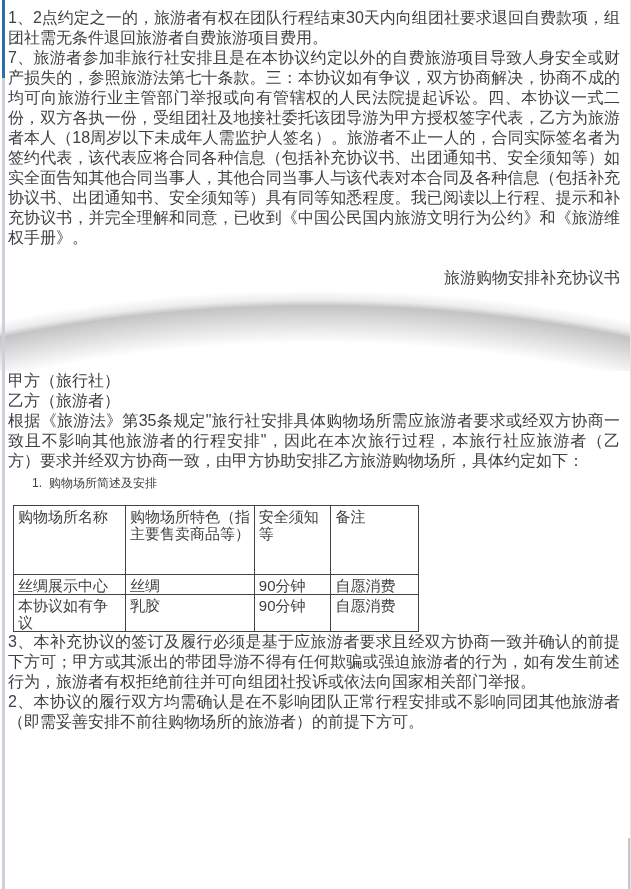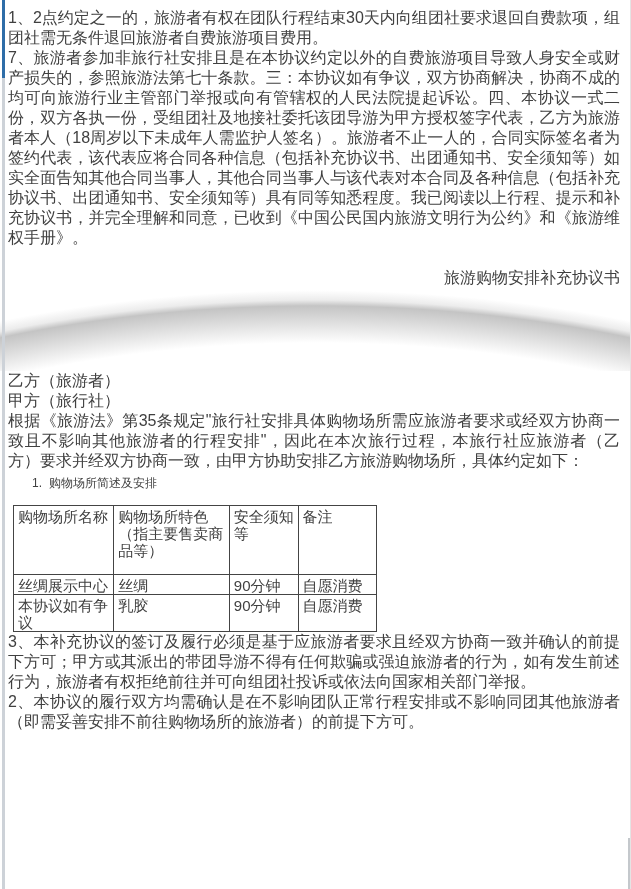--- a/index.html
+++ b/index.html
@@ -63,21 +63,21 @@
   }
   .list-row {
     font-size: 12px; line-height: 24px;
     padding-left: 24px;
   }
   .list-num { display: inline-block; margin-right: 7px; }
   table.shop {
     border-collapse: collapse;
     margin: 10px 0 0 5px;
     table-layout: fixed;
-    width: 364px;
+    width: 406px;
   }
   table.shop td {
     border: 1px solid #444444;
     font-size: 15px;
     line-height: 17px;
     padding: 2px 3px 0 4px;
     vertical-align: top;
     word-break: break-all;
   }
   table.shop tr.hdr td { height: 66px; }
@@ -96,22 +96,22 @@
 
   <div class="content">
 
     <p class="para">1、2点约定之一的，旅游者有权在团队行程结束30天内向组团社要求退回自费款项，组团社需无条件退回旅游者自费旅游项目费用。</p>
     <p class="para">7、旅游者参加非旅行社安排且是在本协议约定以外的自费旅游项目导致人身安全或财产损失的，参照旅游法第七十条款。三：本协议如有争议，双方协商解决，协商不成的均可向旅游行业主管部门举报或向有管辖权的人民法院提起诉讼。四、本协议一式二份，双方各执一份，受组团社及地接社委托该团导游为甲方授权签字代表，乙方为旅游者本人（18周岁以下未成年人需监护人签名）。旅游者不止一人的，合同实际签名者为签约代表，该代表应将合同各种信息（包括补充协议书、出团通知书、安全须知等）如实全面告知其他合同当事人，其他合同当事人与该代表对本合同及各种信息（包括补充协议书、出团通知书、安全须知等）具有同等知悉程度。我已阅读以上行程、提示和补充协议书，并完全理解和同意，已收到《中国公民国内旅游文明行为公约》和《旅游维权手册》。</p>
 
     <p class="doc-title">旅游购物安排补充协议书</p>
 
     <div class="page-curl"></div>
 
+    <p class="para">甲方（旅行社）</p>
     <p class="para">乙方（旅游者）</p>
-    <p class="para">甲方（旅行社）</p>
     <p class="para">根据《旅游法》第35条规定"旅行社安排具体购物场所需应旅游者要求或经双方协商一致且不影响其他旅游者的行程安排"，因此在本次旅行过程，本旅行社应旅游者（乙方）要求并经双方协商一致，由甲方协助安排乙方旅游购物场所，具体约定如下：</p>
 
     <div class="list-row">
       <span class="list-num">1.</span><span>购物场所简述及安排</span>
     </div>
 
     <table class="shop">
       <colgroup>
         <col class="col1">
           <col class="col2">

